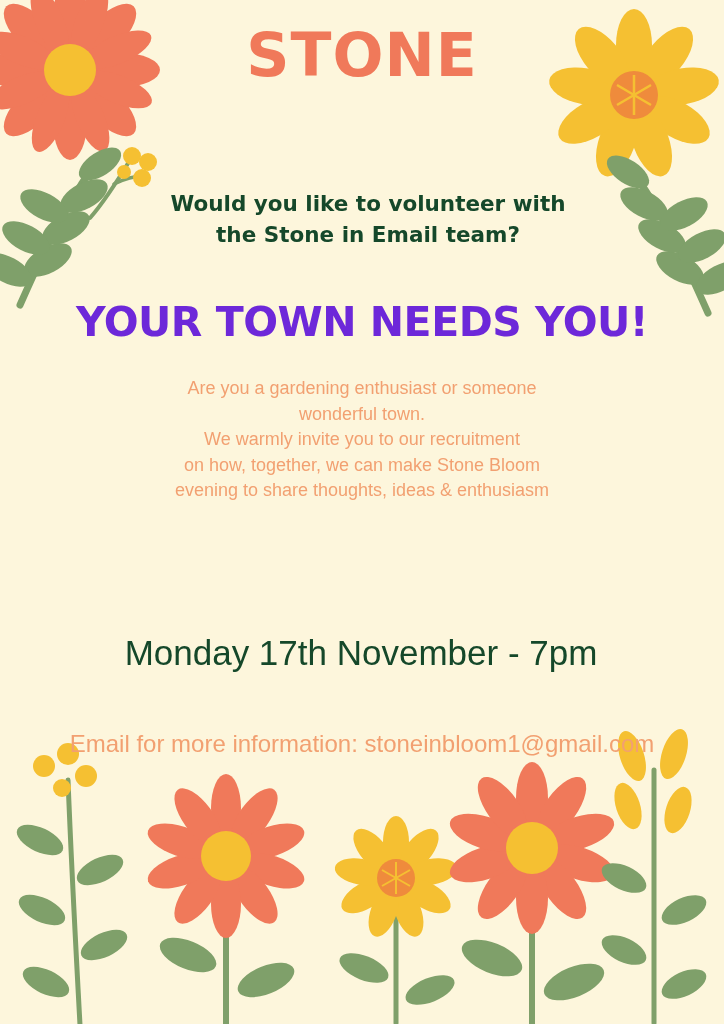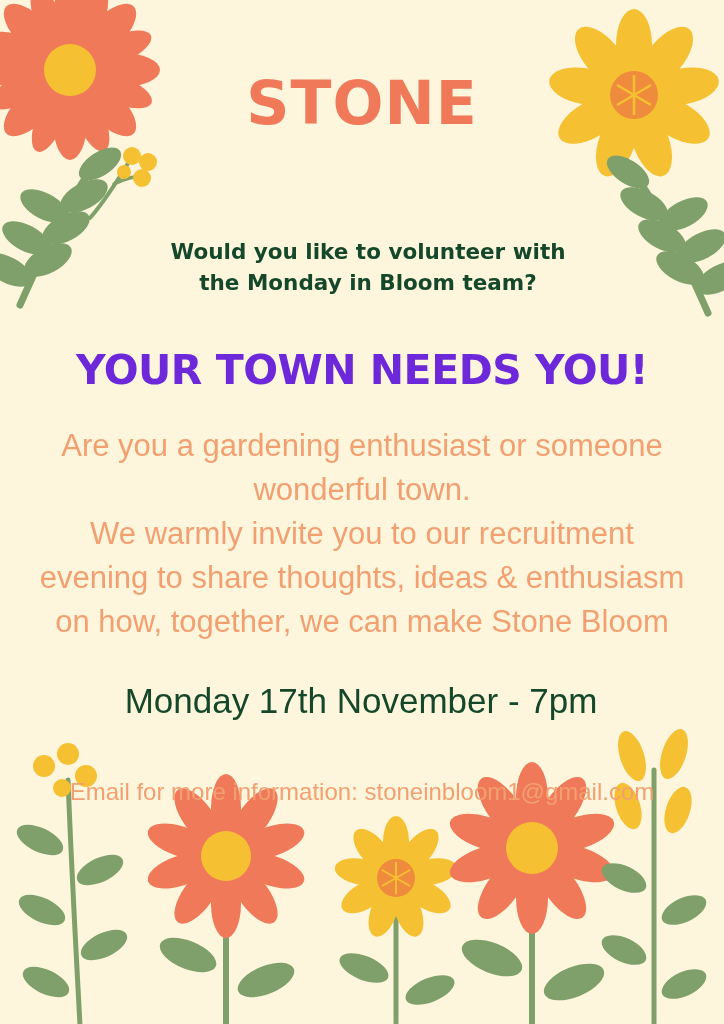--- a/index.html
+++ b/index.html
@@ -24,21 +24,20 @@
     position: absolute;
     pointer-events: none;
   }
   svg { display: block; overflow: visible; }
 
   .content {
     position: absolute;
     inset: 0;
     z-index: 5;
     text-align: center;
-    margin-top: 48px;
   }
 
   .title {
     position: absolute;
     top: 24px;
     left: 0;
     right: 0;
     color: #f0795a;
     font-weight: bold;
     font-size: 60px;
@@ -74,21 +73,21 @@
     letter-spacing: -0.5px;
     font-family: "DejaVu Sans", sans-serif;
   }
 
   .body-copy {
     position: absolute;
     top: 376px;
     left: 22px;
     right: 22px;
     color: #f2a071;
-    font-size: 31px;
+    font-size: 18px;
     line-height: 1.42;
     font-family: "Liberation Sans", sans-serif;
   }
   .body-copy span { display: block; }
 
   .when {
     position: absolute;
     top: 630px;
     left: 0;
     right: 2px;
@@ -333,31 +332,31 @@
   </div>
 
   <div class="content">
 
     <div class="title">
       <span class="l1">STONE</span>
     </div>
 
     <div class="subtitle">
       <span>Would you like to volunteer with</span>
-      <span>the Monday in Bloom team?</span>
+      <span>the Stone in Email team?</span>
     </div>
 
     <div class="headline">YOUR TOWN NEEDS YOU!</div>
 
     <div class="body-copy">
       <span>Are you a gardening enthusiast or someone</span>
       <span>wonderful town.</span>
       <span>We warmly invite you to our recruitment</span>
+      <span>on how, together, we can make Stone Bloom</span>
       <span>evening to share thoughts, ideas &amp; enthusiasm</span>
-      <span>on how, together, we can make Stone Bloom</span>
     </div>
 
     <div class="when">
       <span class="line1">Monday 17th November - 7pm</span>
     </div>
 
     <div class="email">Email for more information: stoneinbloom1@gmail.com</div>
 
   </div>
 </div>

